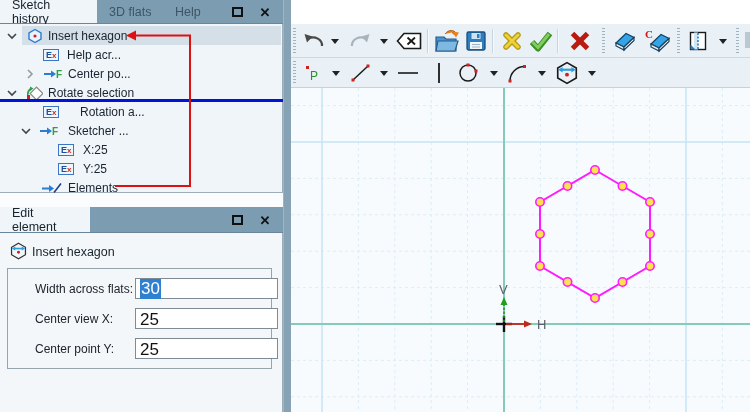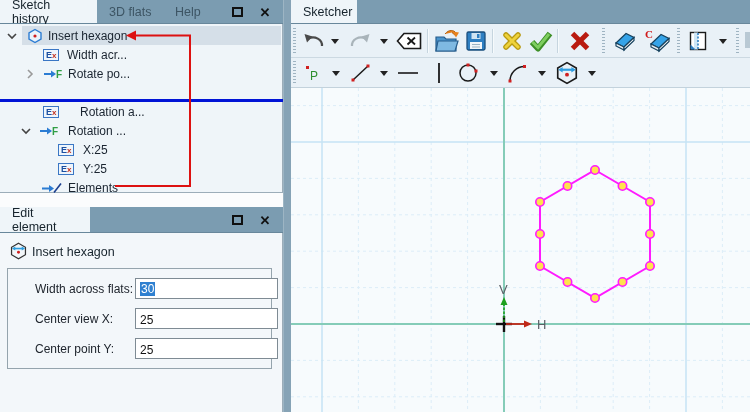--- a/index.html
+++ b/index.html
@@ -30,21 +30,21 @@
   #blue-drop-line { position:absolute; left:0; top:99px; width:283px; height:3px; background:#0013d6; }
   #red-annotation { position:absolute; left:0; top:24px; width:283px; height:169px; pointer-events:none; z-index:5; }
 
   
   #edit-content { position:absolute; left:0; top:233px; width:283px; height:179px;
                   background:#f3f7fa; border-right:1px solid #9cadb9; }
   .groupbox { position:absolute; left:7px; top:35px; width:265px; height:101px; border:1px solid #95a4ad; }
   .frow { position:absolute; left:16px; width:100%; height:22px; }
   .flabel { position:absolute; left:11px; top:50%; transform:translateY(-50%); font-size:12px; color:#20262e; white-space:nowrap; }
   .finput { position:absolute; left:111px; top:0; width:143px; height:21px; background:#ffffff;
-            border:1px solid #7e8b94; font-size:12px; color:#111; padding-left:4px;
+            border:1px solid #7e8b94; font-size:17px; color:#111; padding-left:4px;
             font-family:"Liberation Sans", sans-serif; display:flex; align-items:center; }
   input.finput { display:block; padding-top:2px; }
   .selval { background:#2f80d0; color:#fff; padding:0 1px; }
 
   
   #v-splitter { position:absolute; left:283px; top:0; width:8px; height:412px; background:#86a3b6;
                 border-left:1px solid #9db5c4; }
 
   
   #sketcher-toolbar1 { position:absolute; left:291px; top:24px; width:459px; height:34px;
@@ -96,54 +96,66 @@
         <circle cx="8" cy="8" r="1.6" fill="#d02020"></circle>
       </svg>
       <span class="tlabel" style="left:48px;">Insert hexagon</span>
     </div>
 
     <div class="trow" style="top:21px;">
       <span class="badge" style="left:43px;">
           <span class="be">E</span>
           <span class="bx">x</span>
         </span>
-      <span class="tlabel" style="left:67px;">Width acr...</span>
+      <span class="tlabel" style="left:67px;">Help acr...</span>
     </div>
 
     <div class="trow" style="top:40px;">
       <svg class="chev" style="left:24px;" viewBox="0 0 12 12">
           <polyline points="4,2 8,6 4,10" fill="none" stroke="#9a9a9a" stroke-width="1.6"></polyline>
         </svg>
       <svg style="left:44px;" width="18" height="12" viewBox="0 0 18 12">
         <line x1="0" y1="6" x2="8" y2="6" stroke="#2b7cd3" stroke-width="2"></line>
           <polygon points="7,2.5 12,6 7,9.5" fill="#2b7cd3"></polygon>
         <text x="12" y="10" font-size="10" font-weight="bold" fill="#2f9e44" font-family="Liberation Sans, sans-serif">F</text>
       </svg>
-      <span class="tlabel" style="left:68px;">Rotate po...</span>
-    </div>
-
+      <span class="tlabel" style="left:68px;">Center po...</span>
+    </div>
+
+    <div class="trow" style="top:59px;">
+      <svg class="chev" style="left:6px;" viewBox="0 0 12 12">
+          <polyline points="2,4 6,8 10,4" fill="none" stroke="#444" stroke-width="1.6"></polyline>
+        </svg>
+      <svg style="left:26px;" width="17" height="16" viewBox="0 0 17 16">
+        <rect x="6" y="4" width="9" height="9" transform="rotate(45 10.5 8.5)" fill="#ffffff" stroke="#8a8a8a" stroke-width="1.2"></rect>
+        <path d="M2 11 A7 7 0 0 1 5 3.5" fill="none" stroke="#2f9e44" stroke-width="1.6"></path>
+        <polygon points="4,1.5 7.5,3.5 4,6" fill="#2f9e44"></polygon>
+        <rect x="1" y="10" width="3" height="4" fill="#d02020"></rect>
+      </svg>
+      <span class="tlabel" style="left:48px;">Rotate selection</span>
+    </div>
 
     <div class="trow" style="top:78px;">
       <span class="badge" style="left:43px;">
           <span class="be">E</span>
           <span class="bx">x</span>
         </span>
       <span class="tlabel" style="left:80px;">Rotation a...</span>
     </div>
 
     <div class="trow" style="top:97px;">
       <svg class="chev" style="left:20px;" viewBox="0 0 12 12">
           <polyline points="2,4 6,8 10,4" fill="none" stroke="#444" stroke-width="1.6"></polyline>
         </svg>
       <svg style="left:40px;" width="18" height="12" viewBox="0 0 18 12">
         <line x1="0" y1="6" x2="8" y2="6" stroke="#2b7cd3" stroke-width="2"></line>
           <polygon points="7,2.5 12,6 7,9.5" fill="#2b7cd3"></polygon>
         <text x="12" y="10" font-size="10" font-weight="bold" fill="#2f9e44" font-family="Liberation Sans, sans-serif">F</text>
       </svg>
-      <span class="tlabel" style="left:68px;">Rotation ...</span>
+      <span class="tlabel" style="left:68px;">Sketcher ...</span>
     </div>
 
     <div class="trow" style="top:116px;">
       <span class="badge" style="left:58px;">
           <span class="be">E</span>
           <span class="bx">x</span>
         </span>
       <span class="tlabel" style="left:83px;">X:25</span>
     </div>
 
@@ -209,25 +221,20 @@
       </div>
       <div class="frow" style="top:69px;">
         <span class="flabel">Center point Y:</span>
         <input class="finput" value="25" style="">
       </div>
     </div>
   </div>
 
   <div id="v-splitter"></div>
 
-  <div class="tabbar" style="left:291px;top:0;width:459px;height:24px;">
-    <div class="tab active" style="left:0;width:66px;">
-      <span>Sketcher</span>
-    </div>
-  </div>
 
   <div id="sketcher-toolbar1">
     <div class="thandle" style="left:2px;top:4px;height:26px;"></div>
 
     <div class="tbtn" style="left:9px;top:4px;width:26px;height:26px;">
       <svg width="24" height="22" viewBox="0 0 24 22">
         <path d="M21 16 A 9 8 0 0 0 7.5 8.5" fill="none" stroke="#4a4a4a" stroke-width="2.2"></path>
         <polygon points="3.5,4 11.5,6.5 6,12.5" fill="#4a4a4a"></polygon>
       </svg>
     </div>

